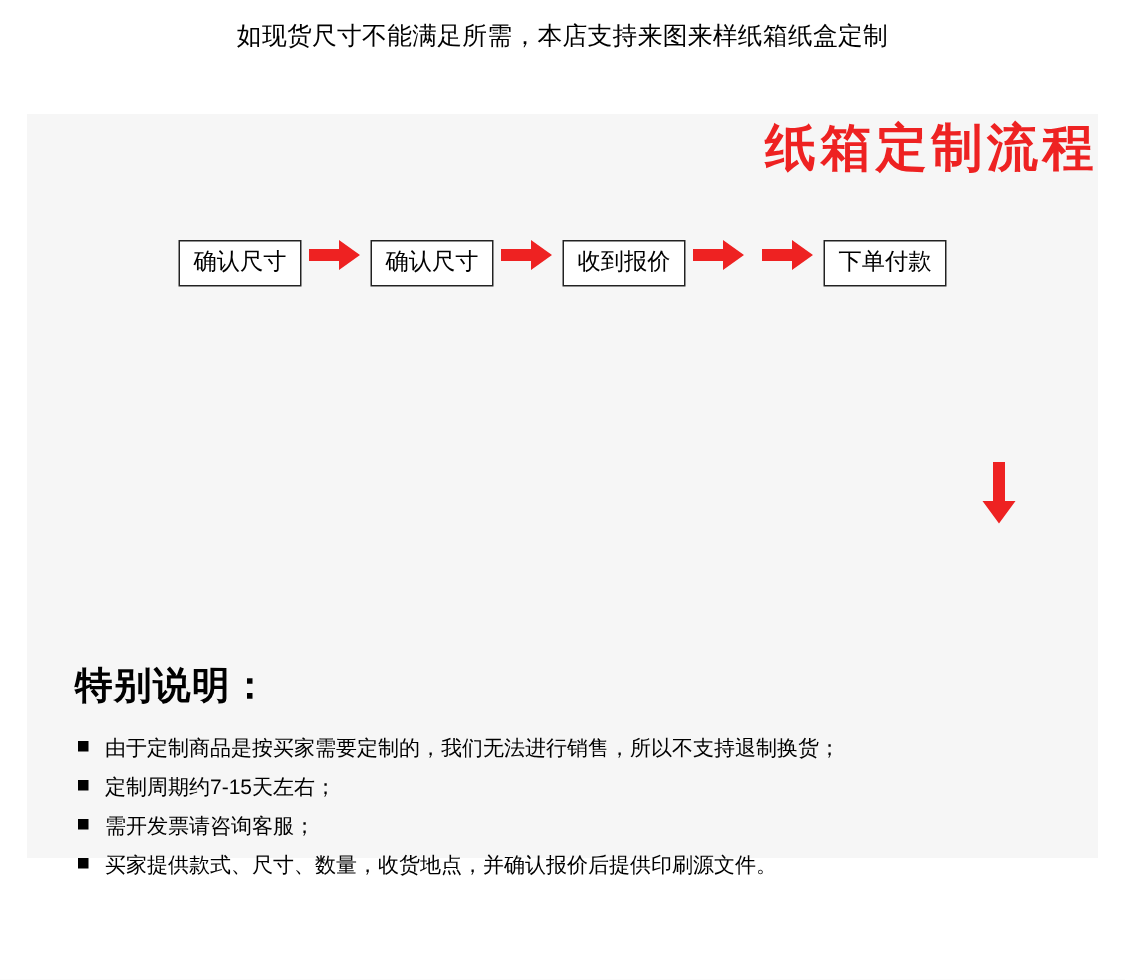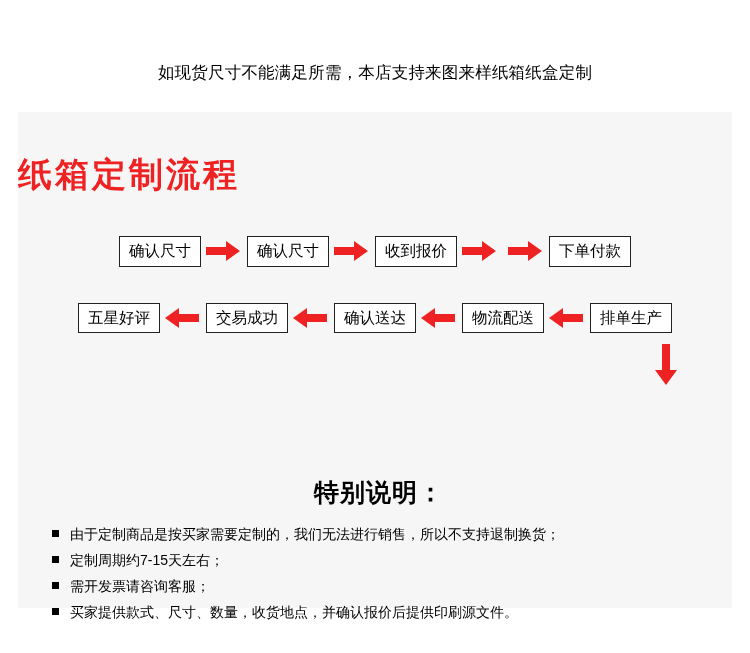--- a/index.html
+++ b/index.html
@@ -17,48 +17,46 @@
   .page {
     position: relative;
     width: 750px;
     height: 653px;
     box-sizing: border-box;
   }
   .top-note {
     text-align: center;
     font-size: 16.5px;
     color: #000;
-    padding-top: 26px;
+    padding-top: 13px;
     letter-spacing: 0.2px;
-    margin-top: 36px;
   }
   .panel {
     position: absolute;
     left: 18px;
     top: 76px;
     width: 714px;
     height: 496px;
     background: #f6f6f6;
     box-sizing: border-box;
   }
   .panel-title {
-    text-align: left;
+    text-align: right;
     color: #ee2222;
     font-size: 34px;
     font-weight: bold;
     letter-spacing: 3px;
-    margin-top: 40px;
   }
   .flow {
     margin-top: 38px;
     padding: 0 24px;
   }
   .flow-row {
     display: flex;
-    align-items: center;
+    align-items: flex-start;
     justify-content: center;
     gap: 0px;
   }
   .flow-row.row2 {
     margin-top: 36px;
   }
   .node {
     border: 1px solid #222222;
     background: #ffffff;
     color: #000000;
@@ -85,21 +83,20 @@
     position: absolute;
     left: 32px;
     top: 364px;
     right: 24px;
   }
   .notes-title {
     font-size: 25px;
     font-weight: bold;
     color: #000;
     letter-spacing: 1px;
-    text-align: center;
   }
   .notes ul {
     list-style: none;
     margin: 12px 0 0 0;
     padding: 0;
   }
   .notes li {
     position: relative;
     padding-left: 20px;
     font-size: 14px;
@@ -149,47 +146,20 @@
             </svg>
         </div>
         <div class="arrow">
           <svg width="36" height="20" viewBox="0 0 36 20">
               <path d="M0 6 L20 6 L20 0 L34 10 L20 20 L20 14 L0 14 Z" fill="#ee2222"></path>
             </svg>
         </div>
         <div class="node">下单付款</div>
       </div>
 
-      <div class="flow-row row2">
-        <div class="node">五星好评</div>
-        <div class="arrow">
-          <svg width="36" height="20" viewBox="0 0 36 20">
-              <path d="M34 6 L14 6 L14 0 L0 10 L14 20 L14 14 L34 14 Z" fill="#ee2222"></path>
-            </svg>
-        </div>
-        <div class="node">交易成功</div>
-        <div class="arrow">
-          <svg width="36" height="20" viewBox="0 0 36 20">
-              <path d="M34 6 L14 6 L14 0 L0 10 L14 20 L14 14 L34 14 Z" fill="#ee2222"></path>
-            </svg>
-        </div>
-        <div class="node">确认送达</div>
-        <div class="arrow">
-          <svg width="36" height="20" viewBox="0 0 36 20">
-              <path d="M34 6 L14 6 L14 0 L0 10 L14 20 L14 14 L34 14 Z" fill="#ee2222"></path>
-            </svg>
-        </div>
-        <div class="node">物流配送</div>
-        <div class="arrow">
-          <svg width="36" height="20" viewBox="0 0 36 20">
-              <path d="M34 6 L14 6 L14 0 L0 10 L14 20 L14 14 L34 14 Z" fill="#ee2222"></path>
-            </svg>
-        </div>
-        <div class="node">排单生产</div>
-      </div>
 
       <div class="down-arrow-wrap">
         <svg width="24" height="42" viewBox="0 0 24 42">
             <path d="M8 0 L16 0 L16 26 L23 26 L12 41 L1 26 L8 26 Z" fill="#ee2222"></path>
           </svg>
       </div>
 
     </div>
 
     <div class="notes">

